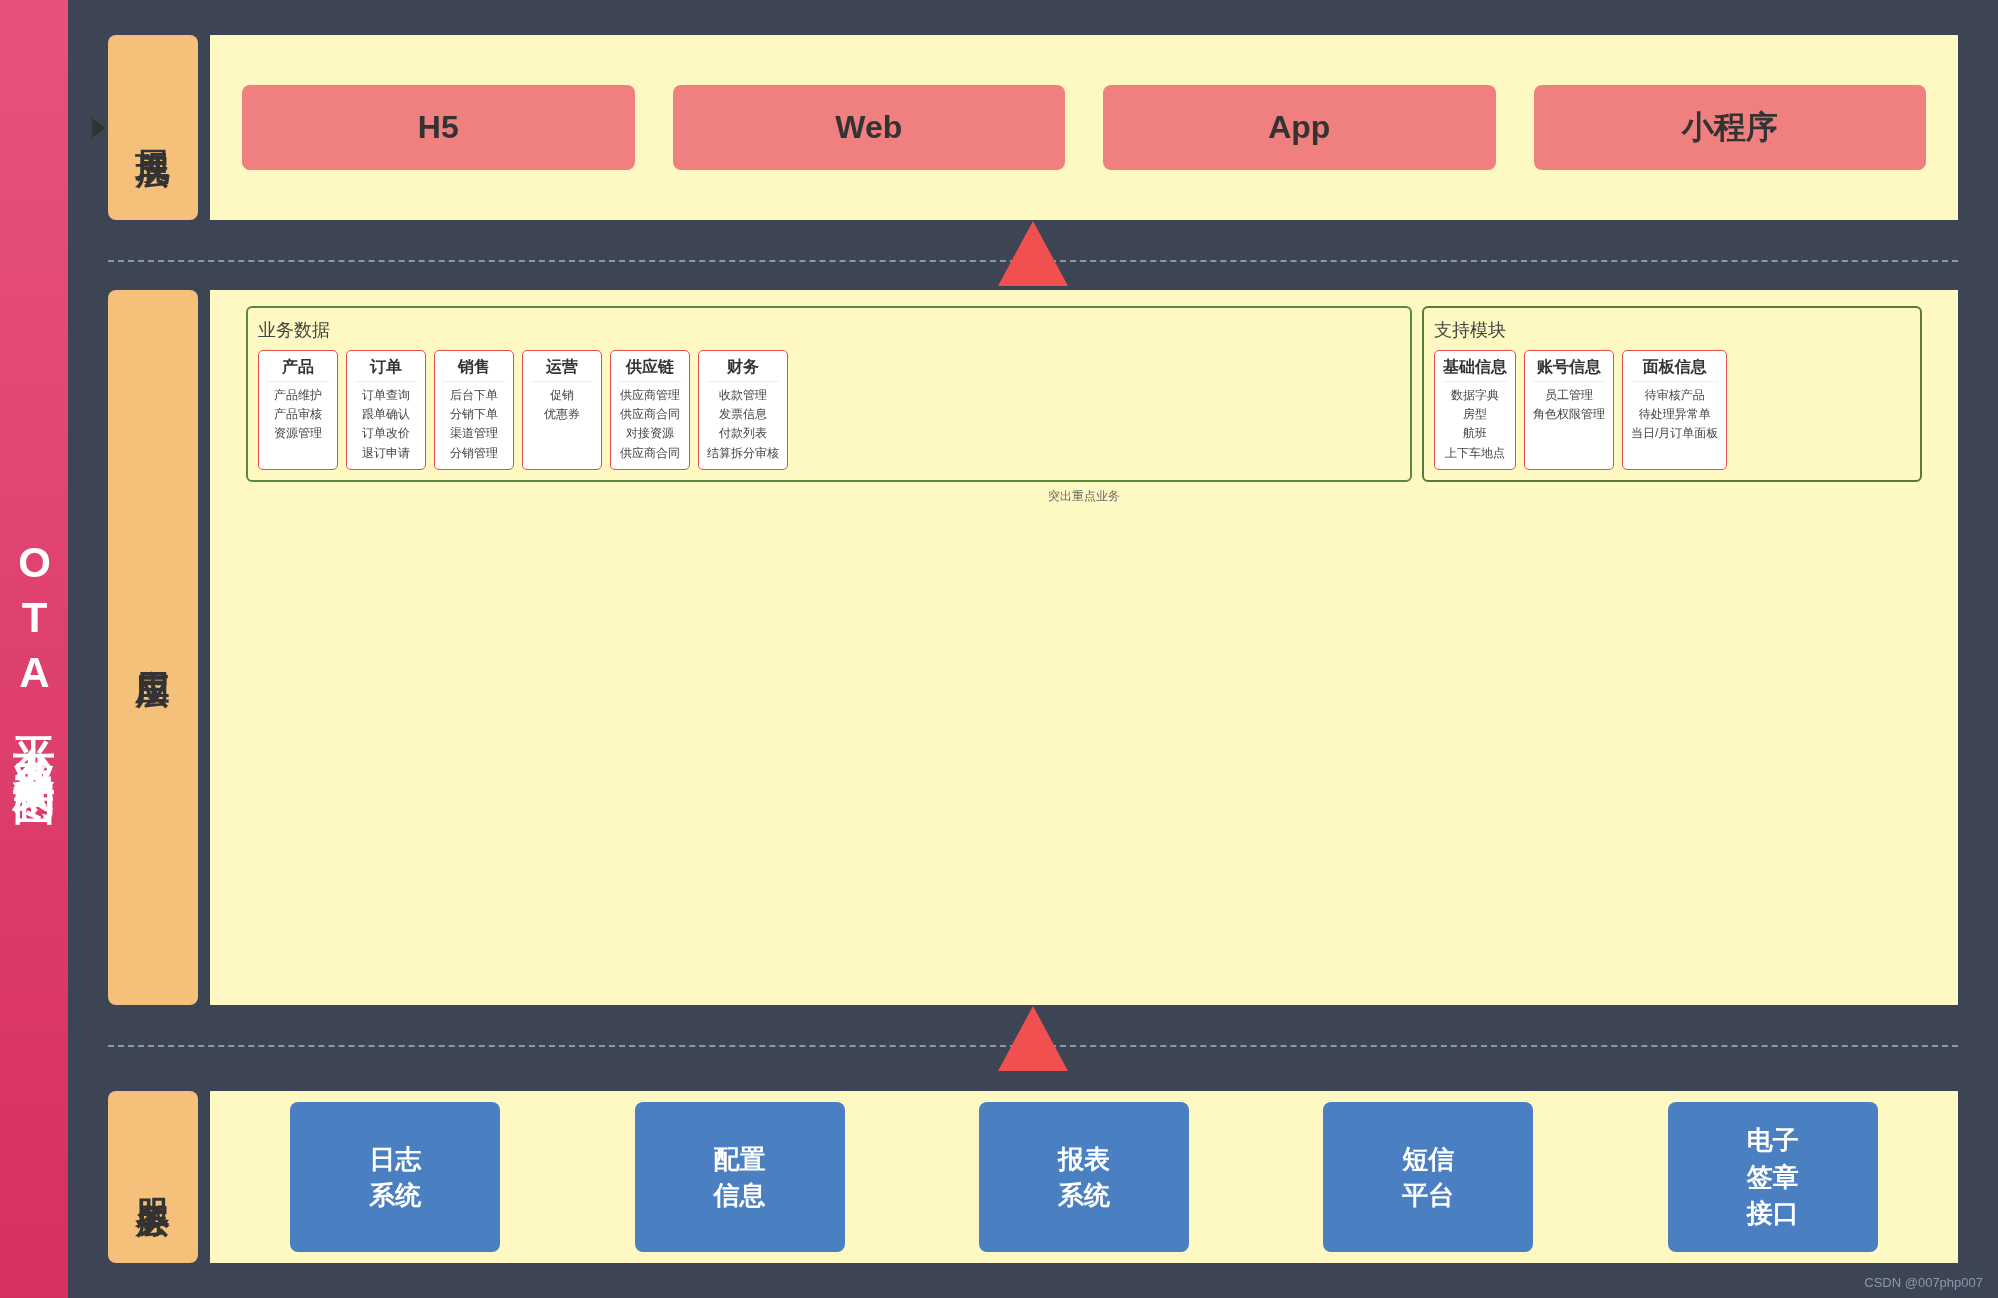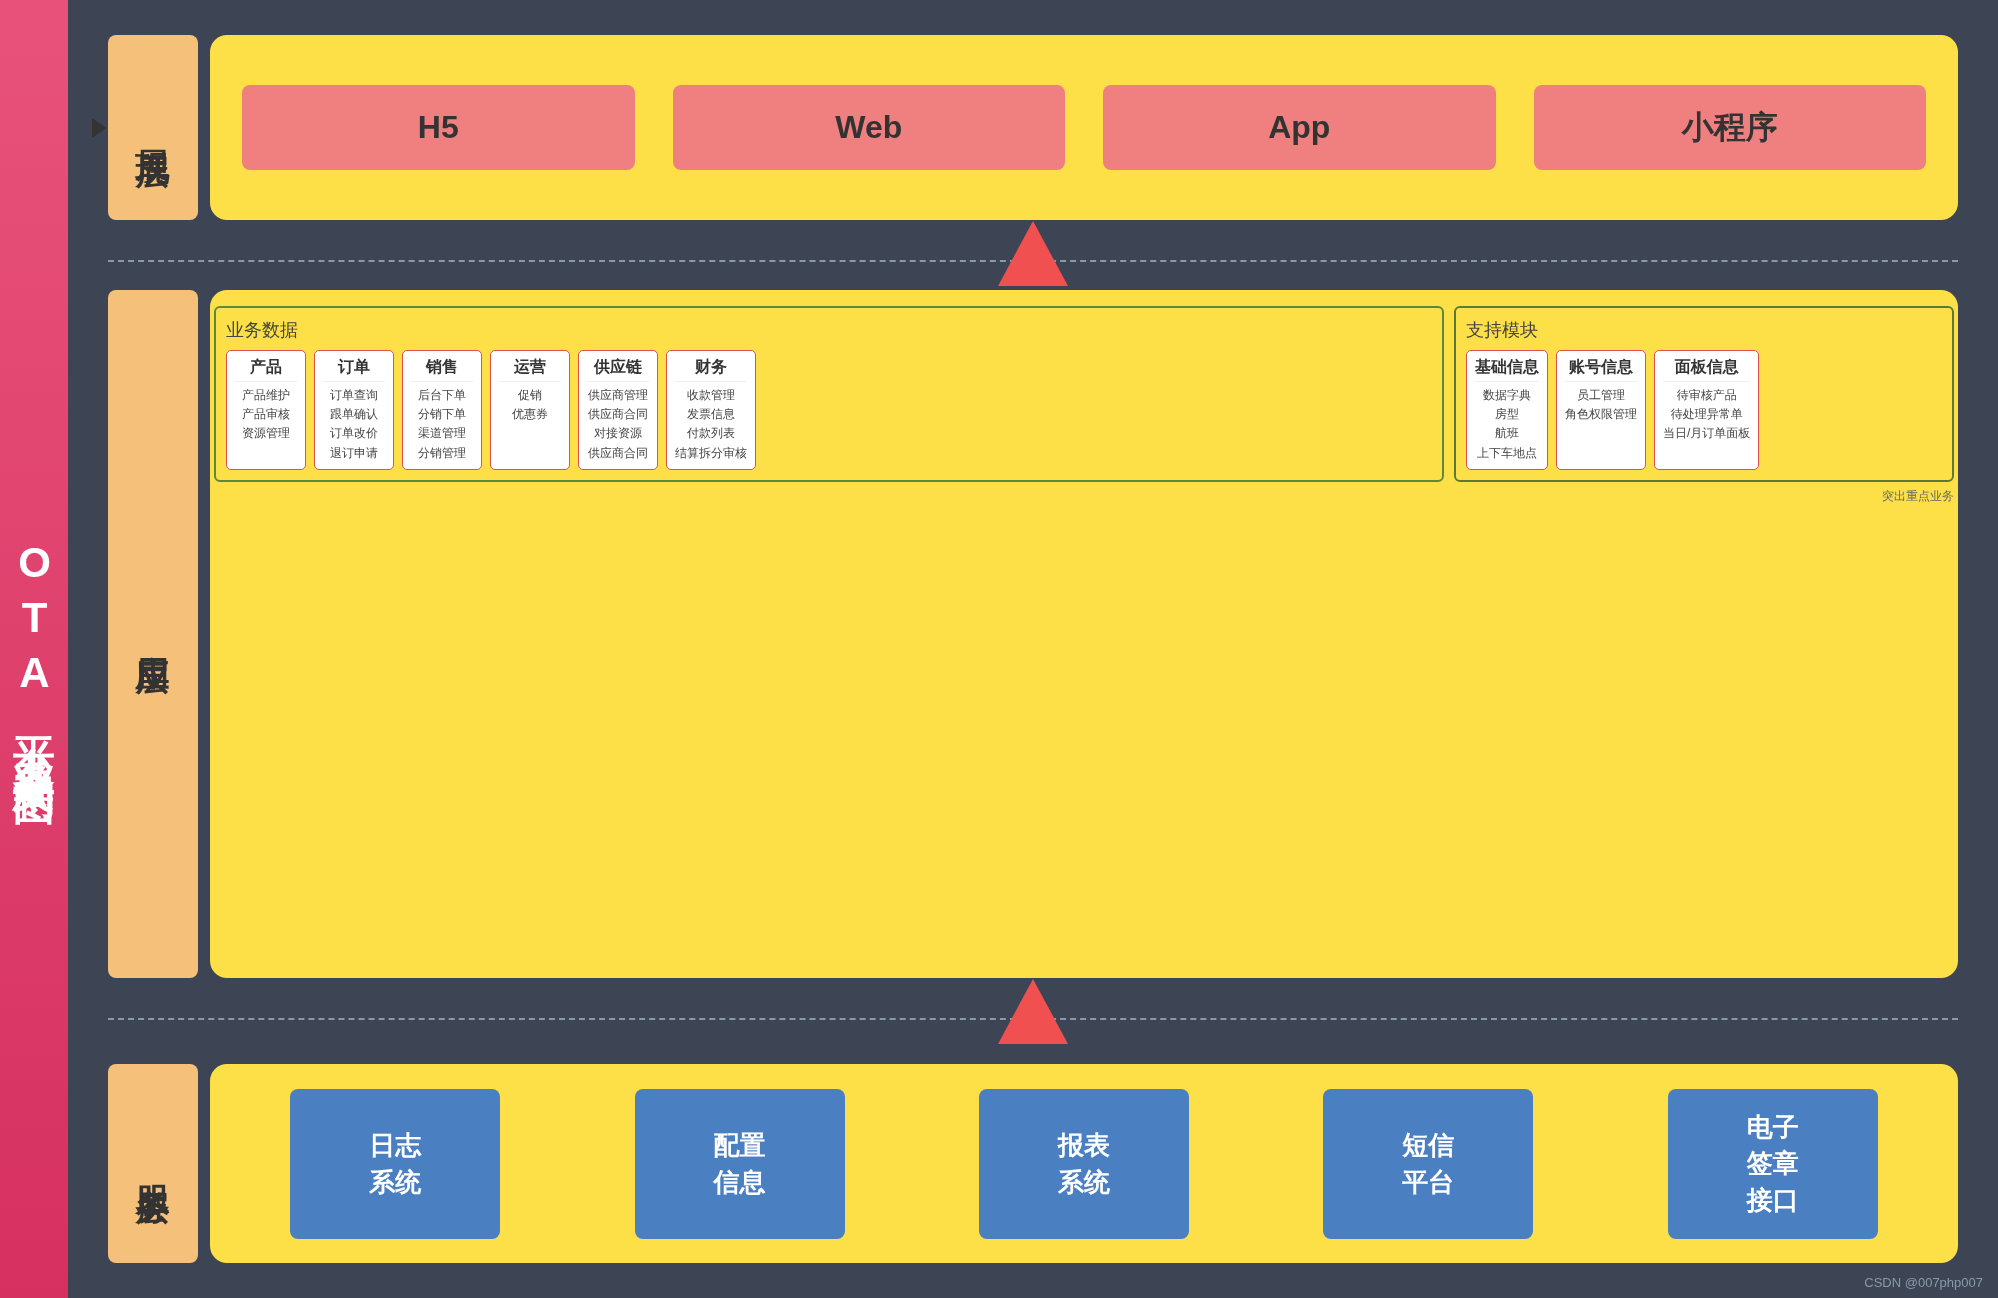--- a/index.html
+++ b/index.html
@@ -68,22 +68,22 @@
       writing-mode: vertical-rl;
       text-orientation: upright;
       letter-spacing: 4px;
       padding: 10px 8px;
       flex-shrink: 0;
       width: 90px;
     }
 
     
     .layer-content {
-      background: #fde047;
-      border-radius: 17px;
+      background: #fef9c3;
+      border-radius: 0;
       margin-left: 12px;
       flex: 1;
       padding: 18px 22px;
       display: flex;
       align-items: center;
     }
 
     
     .presentation-row {
       height: 185px;
@@ -123,22 +123,22 @@
       margin: 5px 0;
       flex-shrink: 0;
     }
 
     
     .application-row {
       flex: 1;
     }
     .application-content {
       flex-direction: column;
-      align-items: flex-end;
-      padding: 16px 4px;
+      align-items: center;
+      padding: 16px 36px;
     }
 
     .biz-modules-container {
       width: 100%;
       display: flex;
       gap: 10px;
     }
 
     
     .biz-section {
@@ -193,21 +193,21 @@
     }
 
     .footnote {
       font-size: 12px;
       color: #666;
       margin-top: 6px;
     }
 
     
     .service-row {
-      height: 199px;
+      height: 172px;
       margin-top: 16px;
     }
     .service-content {
       gap: 18px;
       justify-content: space-around;
     }
     .service-box {
       background: #4a7fc1;
       border-radius: 8px;
       color: white;

